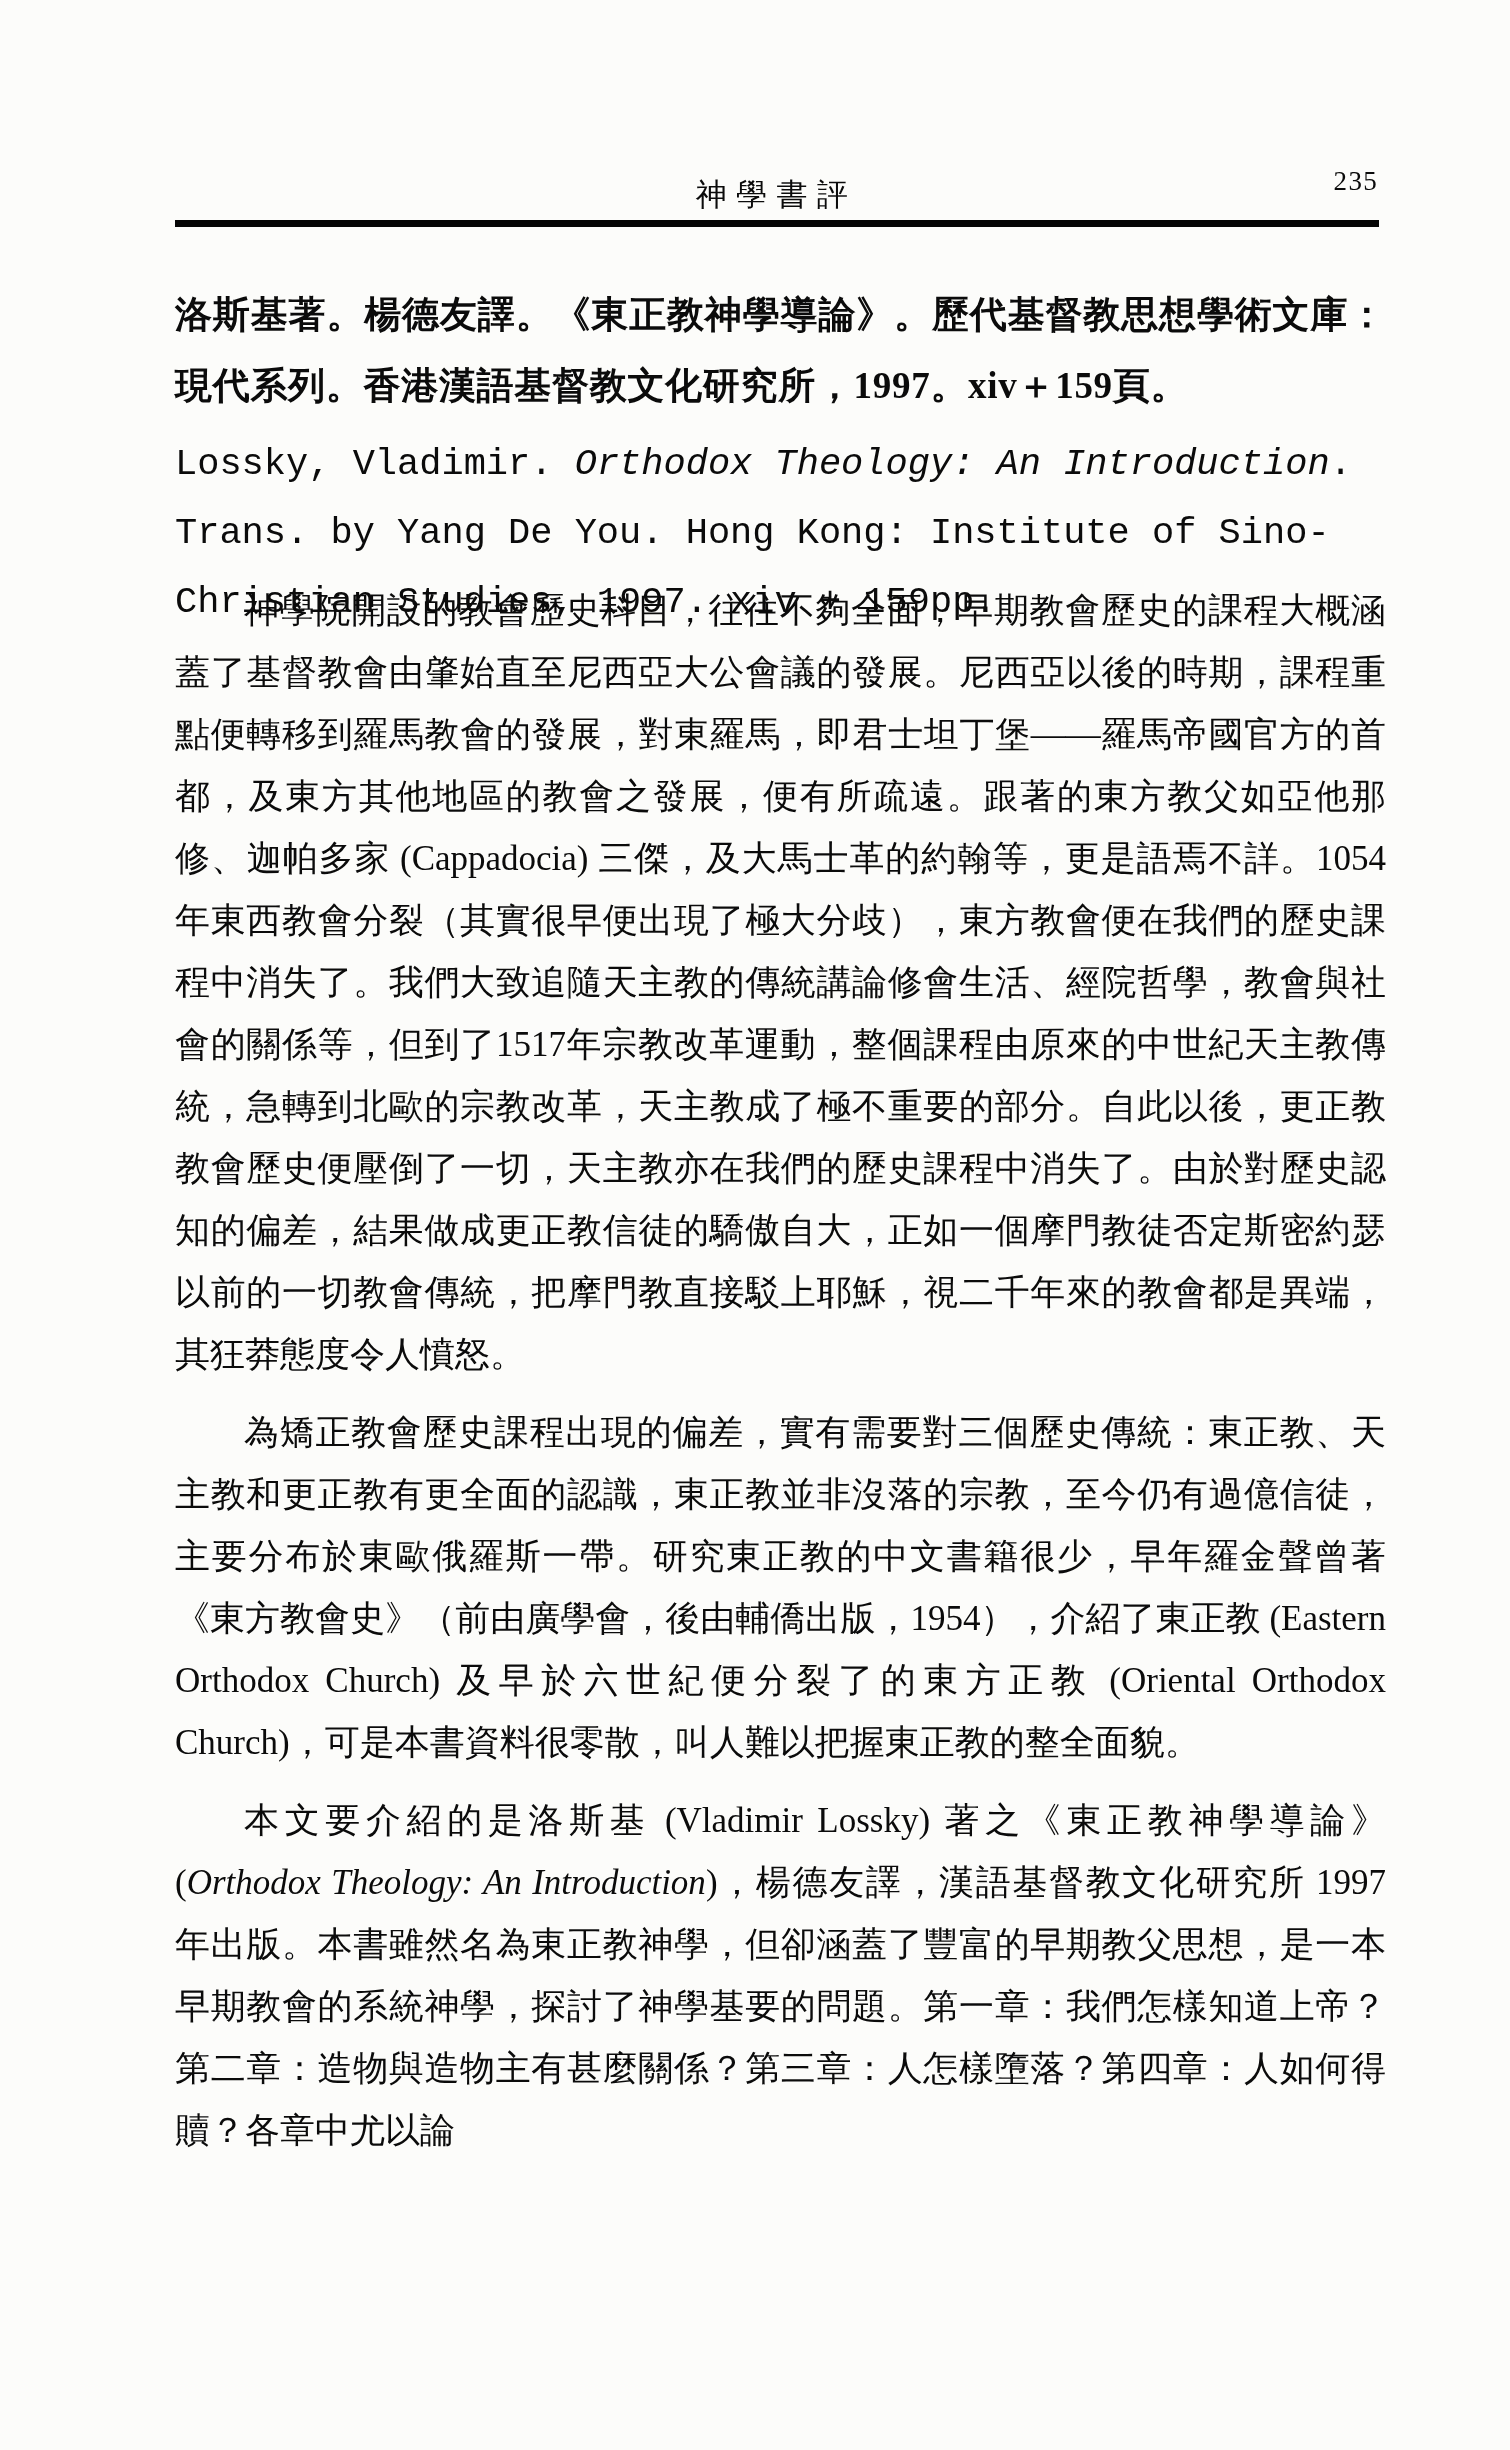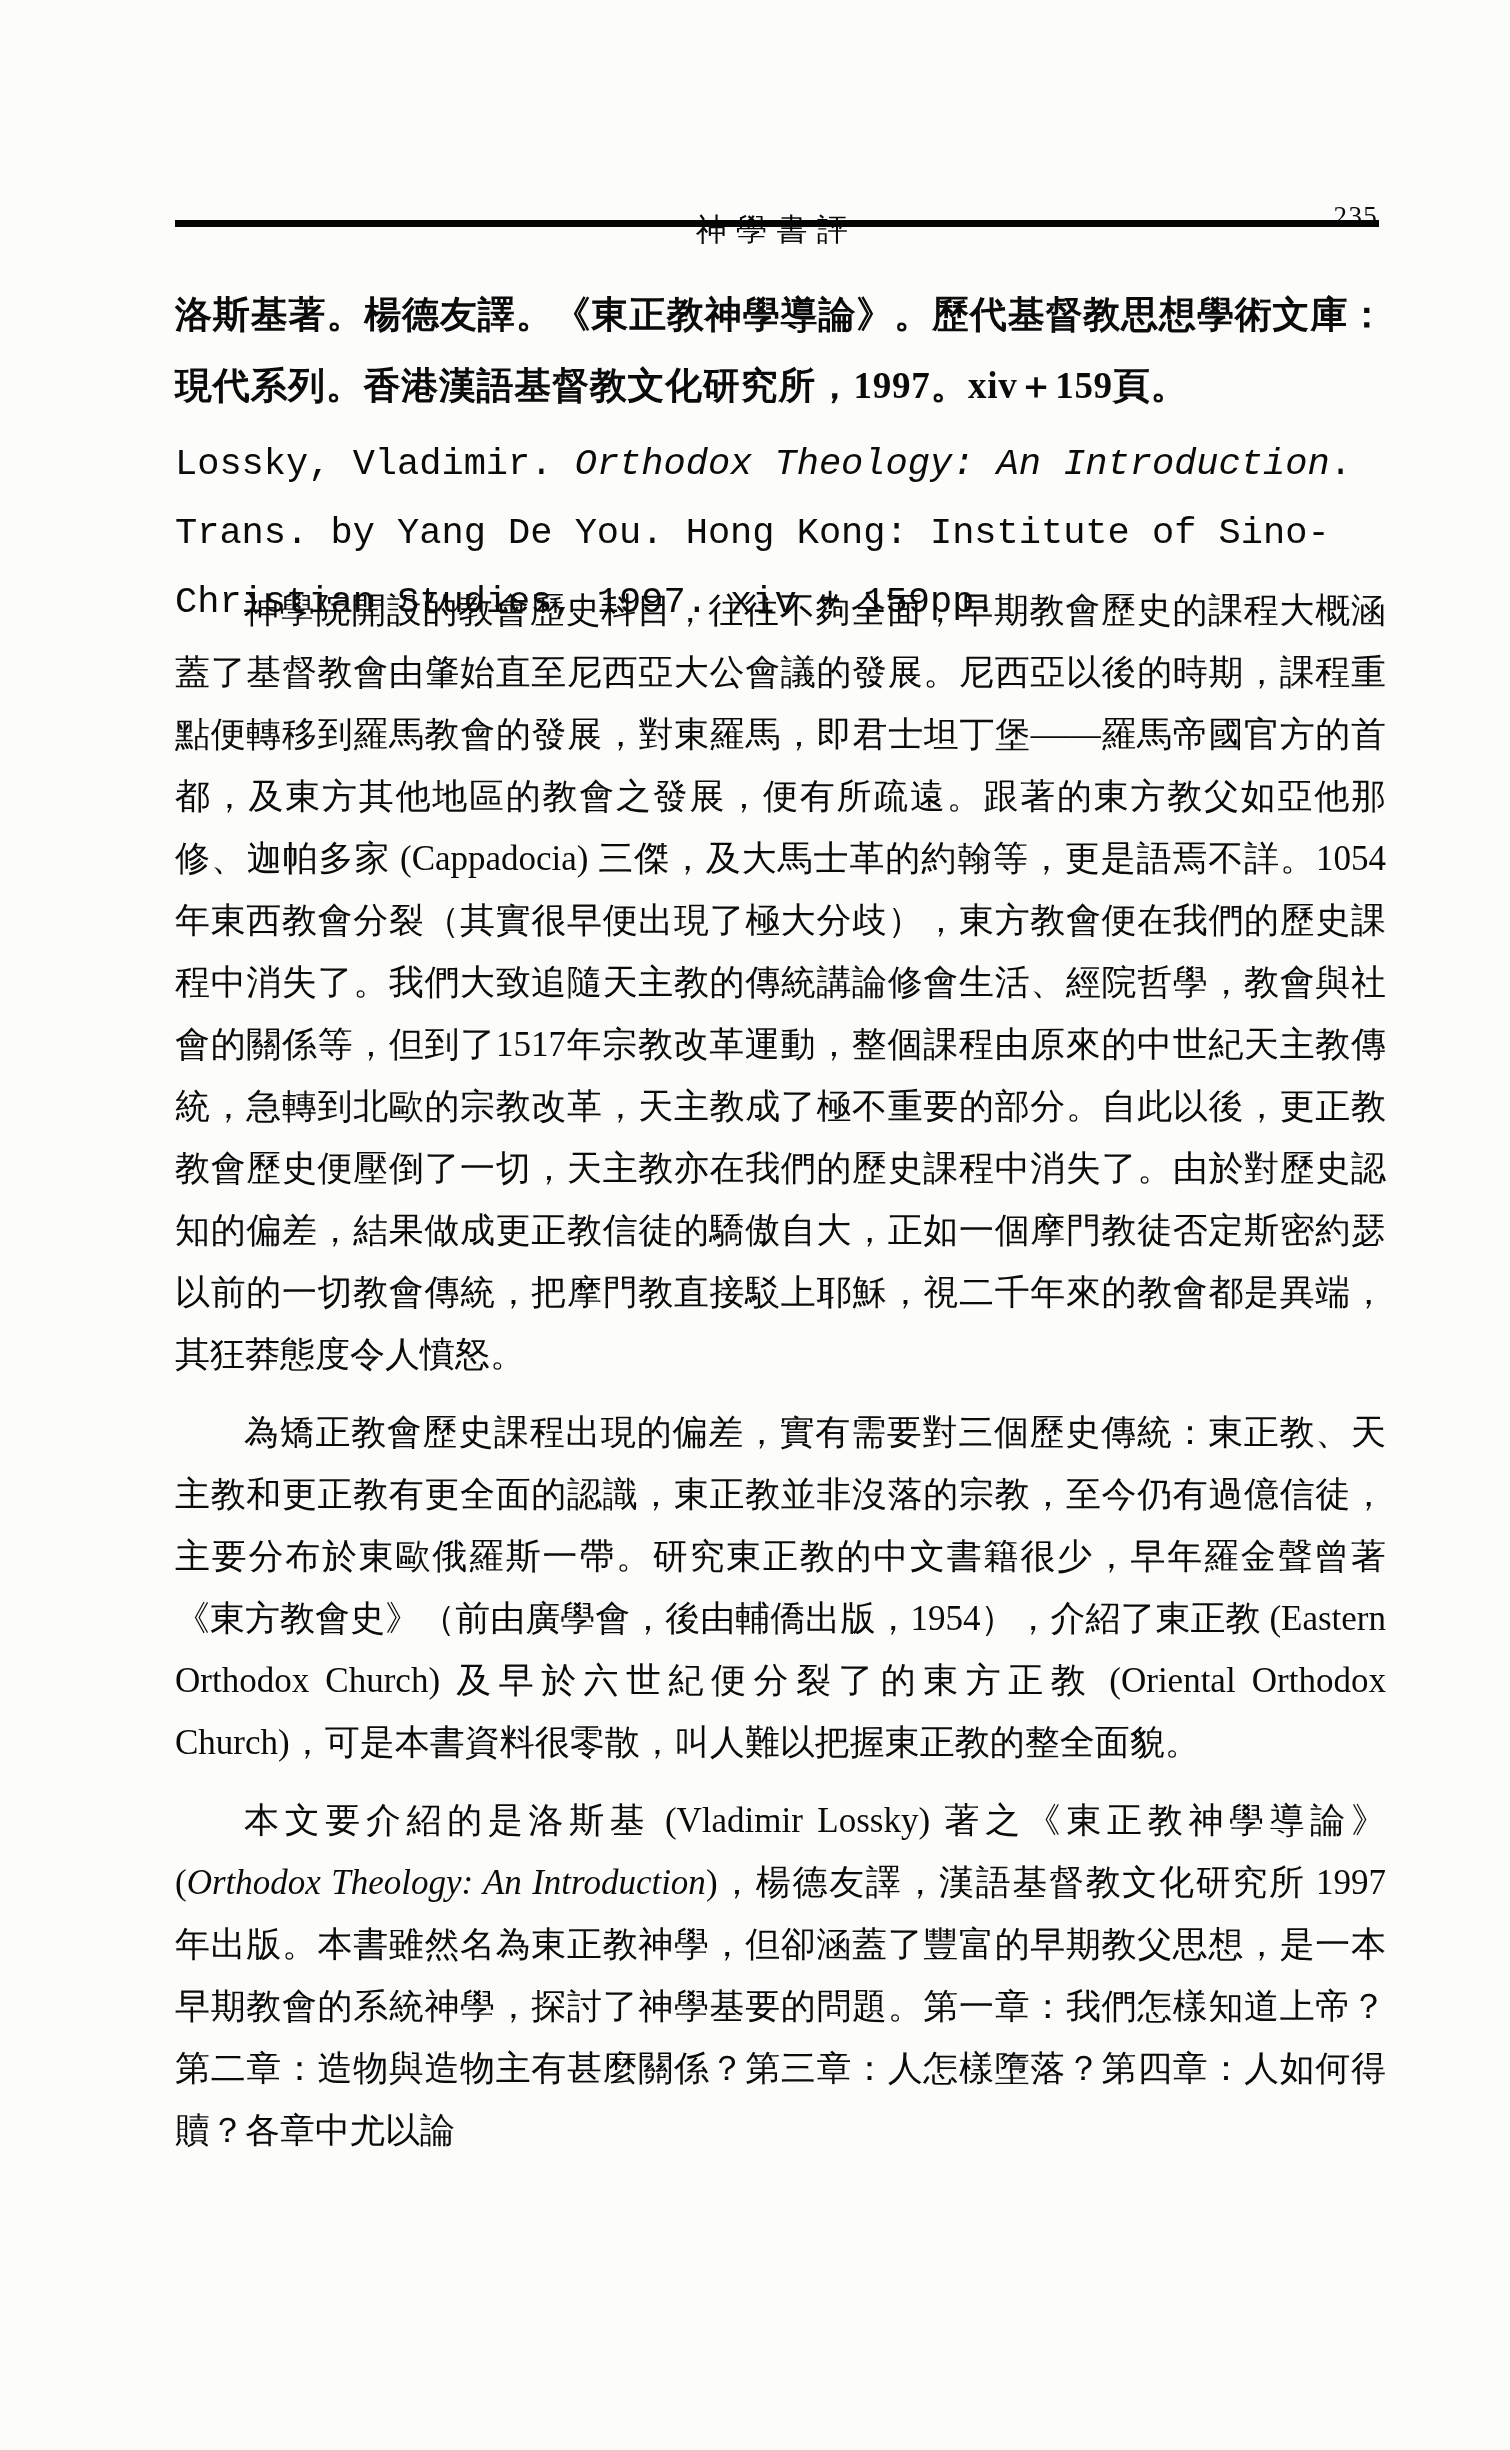--- a/index.html
+++ b/index.html
@@ -16,21 +16,20 @@
     font-family: "Liberation Serif", "DejaVu Serif", serif;
     overflow: hidden;
   }
   
   .page-header {
     position: absolute;
     top: 166px;
     left: 175px;
     width: 1203px;
     height: 56px;
-    margin-top: 35px;
   }
   .running-title {
     position: absolute;
     left: 50%;
     top: 8px;
     transform: translateX(-50%);
     font-size: 31px;
     letter-spacing: 9.4px;
     white-space: nowrap;
   }

